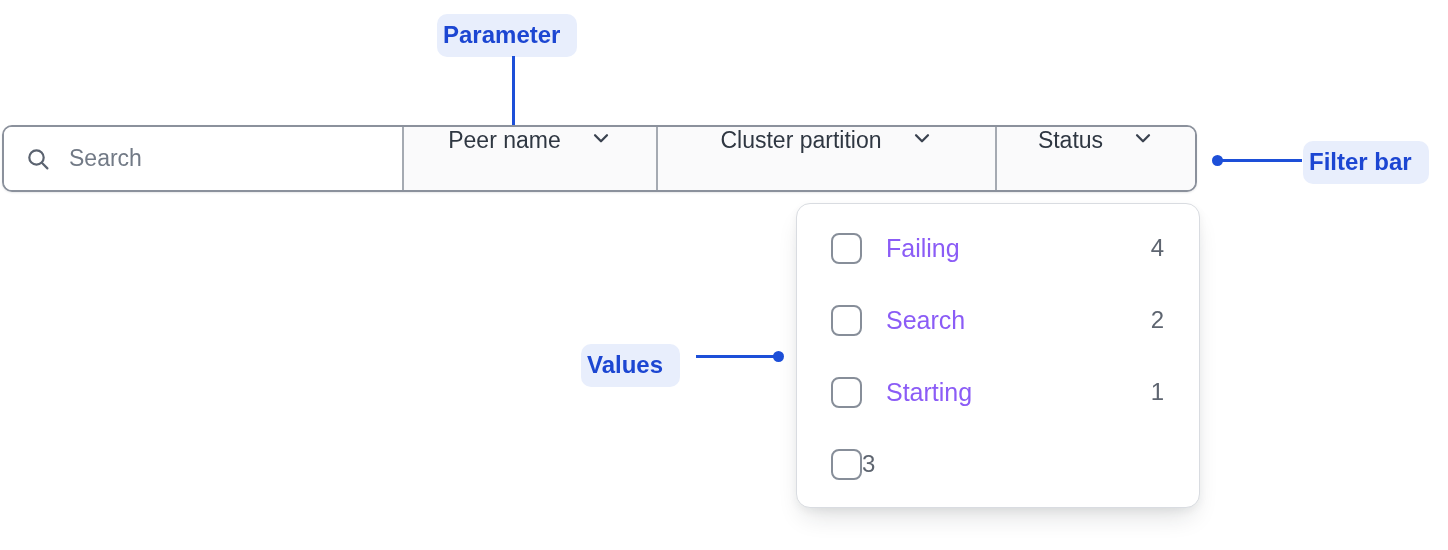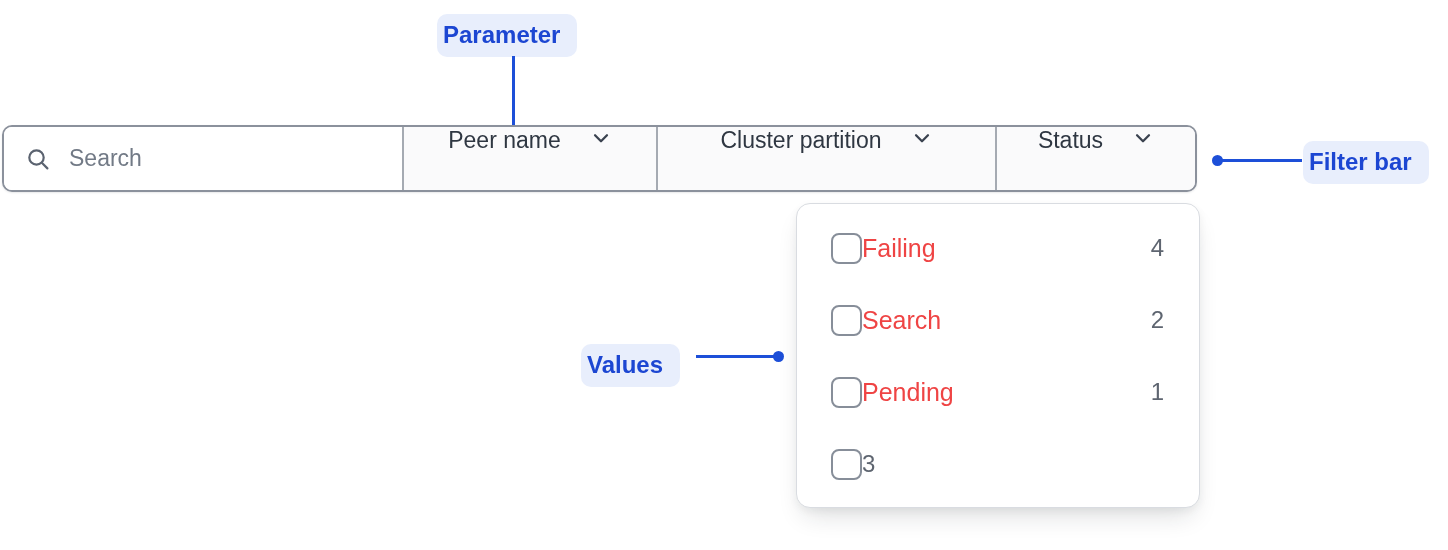--- a/index.html
+++ b/index.html
@@ -105,22 +105,22 @@
   .checkbox {
     width: 31px; height: 31px;
     border: 2px solid #878e99;
     border-radius: 8px;
     background: #ffffff;
     box-sizing: border-box;
     flex: 0 0 auto;
   }
   .panel-row .row-label {
     font-size: 25px;
-    color: #ef4444;
-    margin-left: 0;
+    color: #8b5cf6;
+    margin-left: 24px;
     flex: 1 1 auto;
   }
   .panel-row .row-count {
     font-size: 24px;
     color: #5e6570;
     flex: 0 0 auto;
   }
 </style>
 </head>
 <body>
@@ -179,21 +179,21 @@
     </div>
 
     <div class="panel-row">
       <div class="checkbox"></div>
       <span class="row-label">Search</span>
       <span class="row-count">2</span>
     </div>
 
     <div class="panel-row">
       <div class="checkbox"></div>
-      <span class="row-label">Pending</span>
+      <span class="row-label">Starting</span>
       <span class="row-count">1</span>
     </div>
 
     <div class="panel-row">
       <div class="checkbox"></div>
       <span class="row-count">3</span>
     </div>
 
   </div>
 </div>

